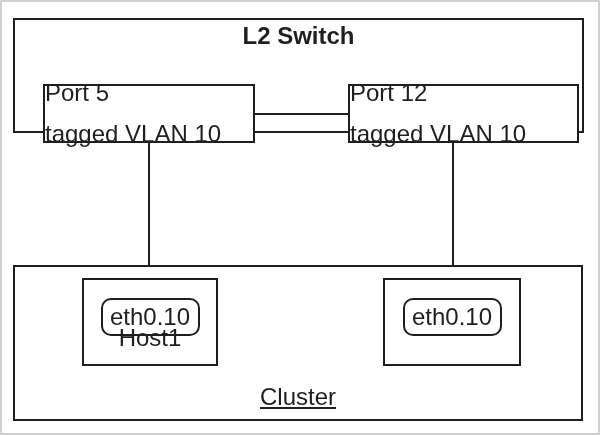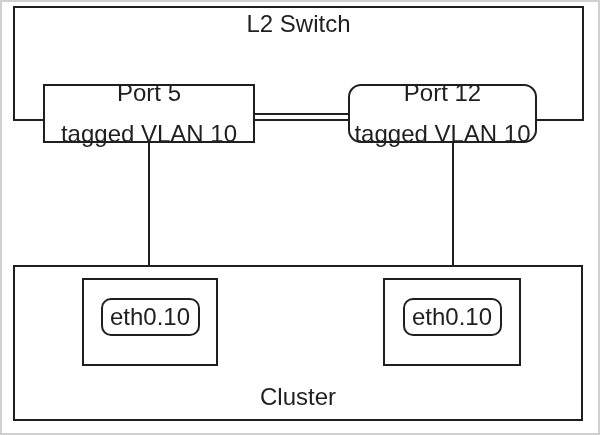--- a/index.html
+++ b/index.html
@@ -19,41 +19,41 @@
   .box{
     position:absolute;
     box-sizing:border-box;
     border:2px solid var(--line,#1f1f1f);
     background:var(--background,#ffffff);
   }
   .line{
     position:absolute;
     background:var(--line,#1f1f1f);
   }
-  .switch-box{left:11px;top:4px;width:571px;height:115px;}
+  .switch-box{left:11px;top:16px;width:571px;height:115px;font-weight:bold;}
   .switch-title{
     position:absolute;left:0;right:0;top:2px;
     text-align:center;line-height:28px;
   }
   .port-box{
     top:82px;height:59px;
     display:flex;flex-direction:column;
     justify-content:center;
-    text-align:center;line-height:28px;gap:13px;
+    text-align:left;line-height:28px;gap:13px;
   }
   .port-5{left:41px;width:212px;}
-  .port-12{left:346px;width:189px;border-radius:13px;}
+  .port-12{left:346px;width:231px;}
   .port-link{left:253px;top:111px;width:95px;height:2px;}
   .uplink{width:2px;top:141px;height:140px;}
   .uplink-1{left:146px;}
   .uplink-2{left:450px;}
   .cluster-box{left:11px;top:263px;width:570px;height:156px;}
   .cluster-title{
     position:absolute;left:0;right:0;bottom:8px;
-    text-align:center;line-height:28px;
+    text-align:center;line-height:28px;text-decoration:underline;
   }
   .host-box{top:276px;height:88px;}
   .host-1{left:80px;width:136px;}
   .host-2{left:381px;width:138px;}
   .eth-box{
     position:relative;
     box-sizing:border-box;
     margin:18px auto 0 auto;
     width:99px;height:38px;
     border:2px solid var(--line,#1f1f1f);
@@ -89,19 +89,20 @@
     <div>Port 12</div>
     <div>tagged VLAN 10</div>
   </div>
 
   <div class="box cluster-box">
     <div class="cluster-title">Cluster</div>
   </div>
 
   <div class="box host-box host-1">
     <div class="eth-box">eth0.10</div>
+    <div class="host-label">Host1</div>
   </div>
 
   <div class="box host-box host-2">
     <div class="eth-box">eth0.10</div>
   </div>
 
 </div>
 
 </body></html>

